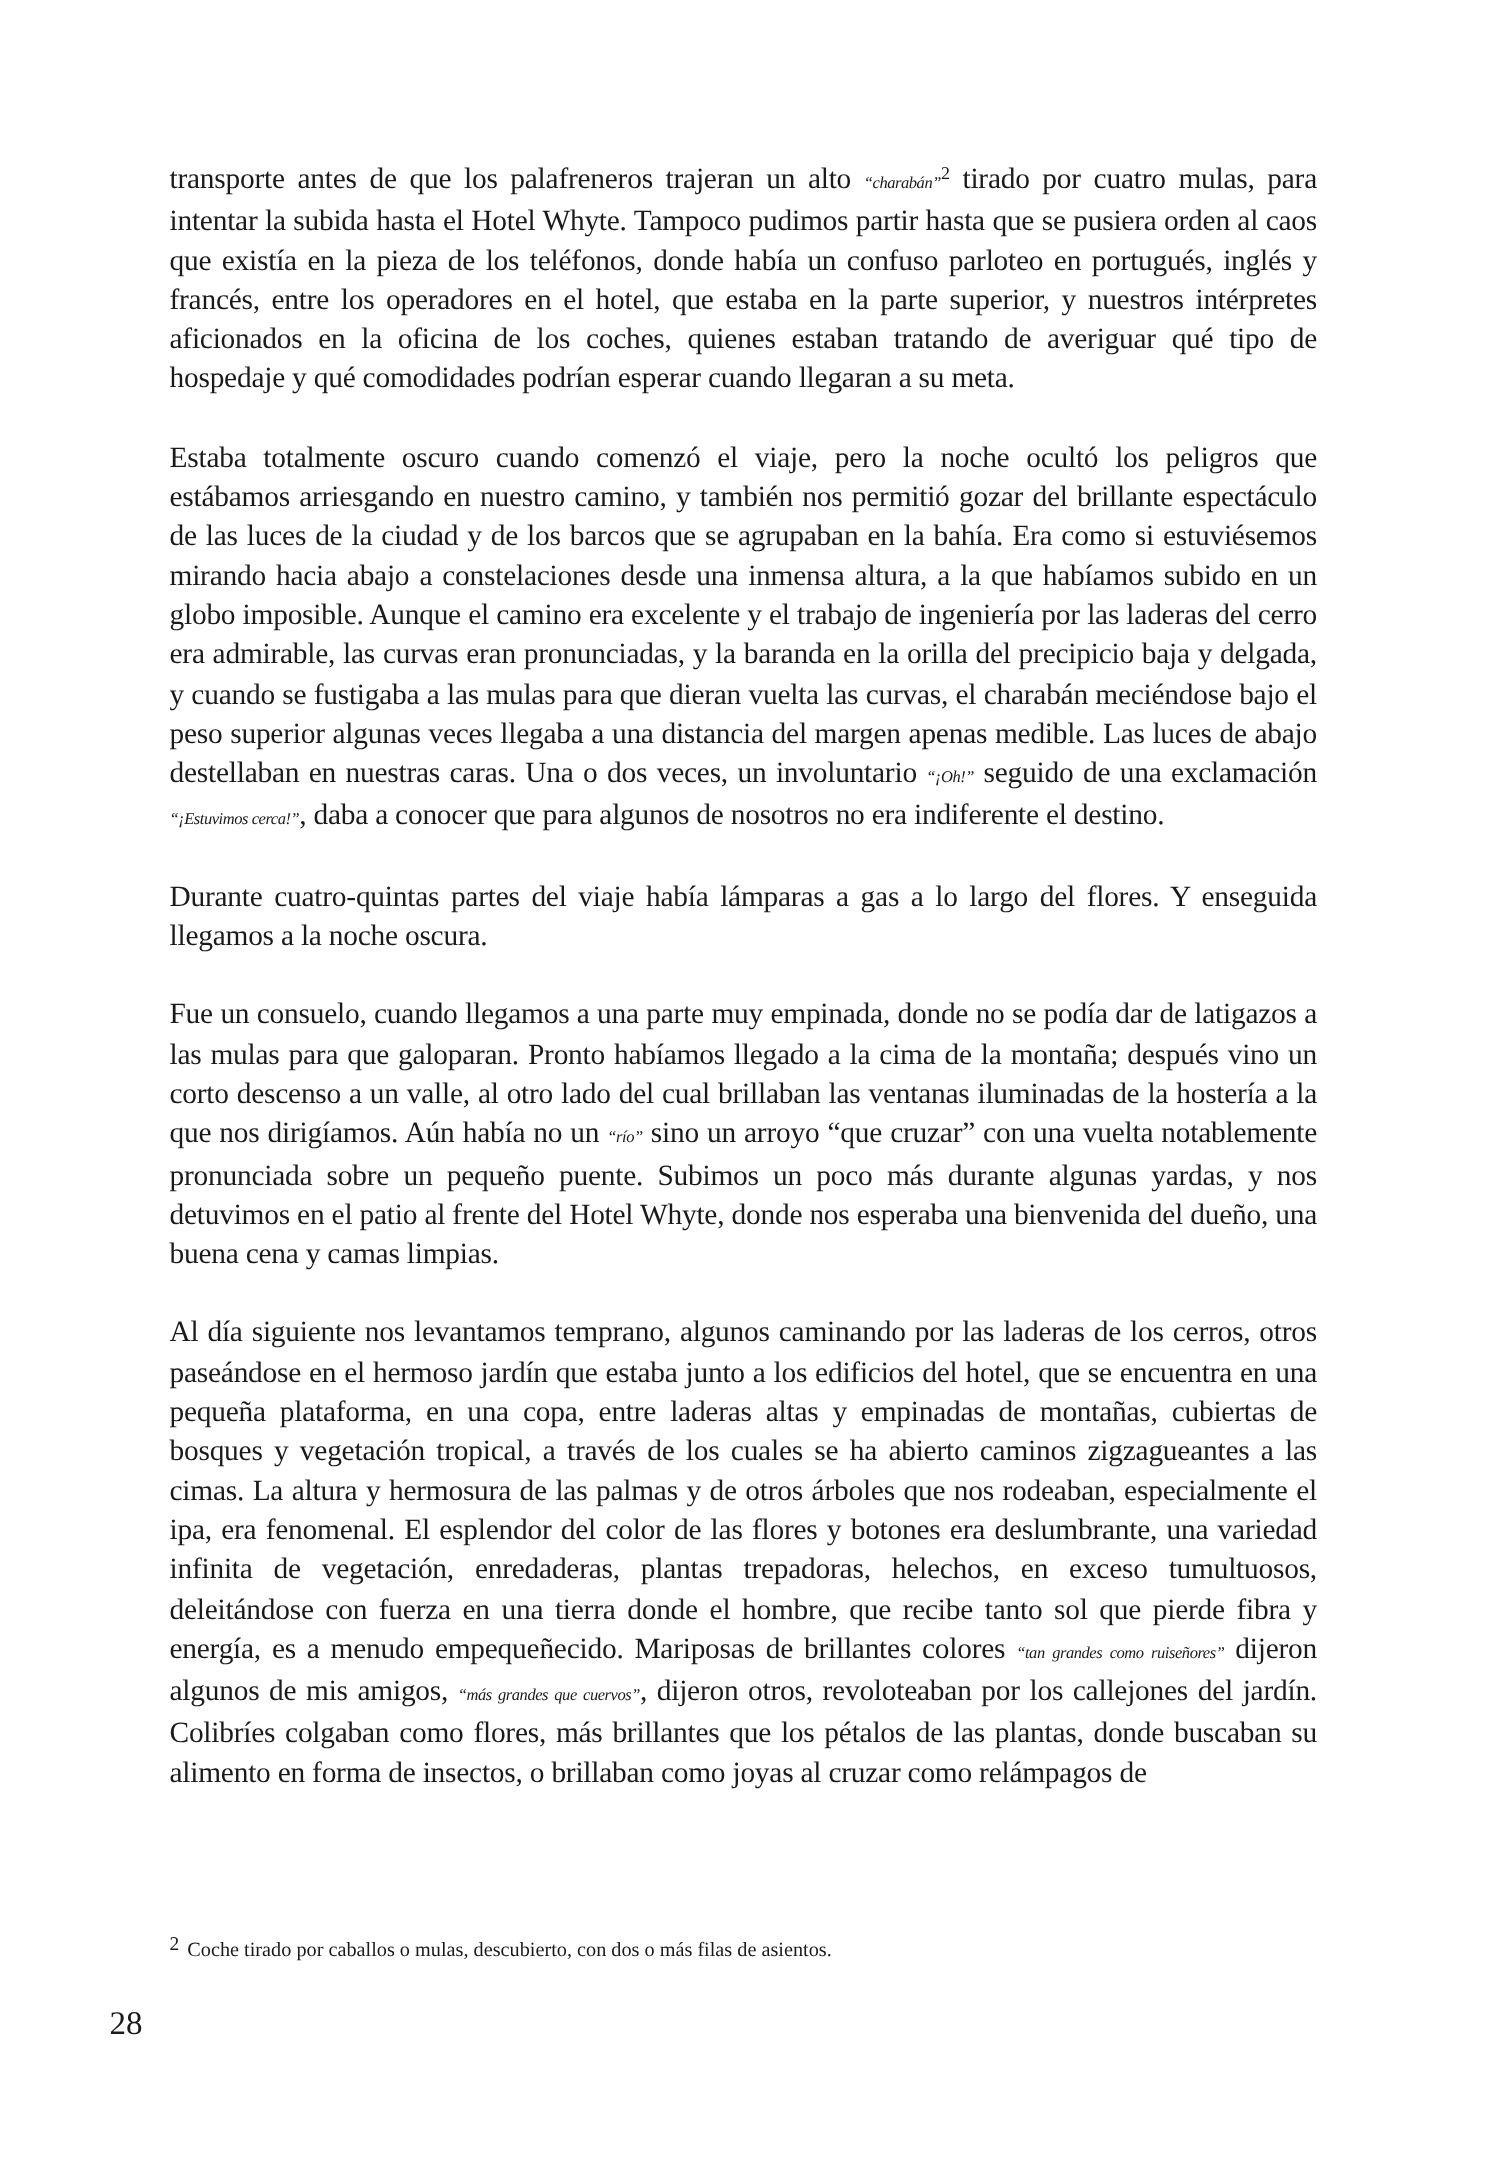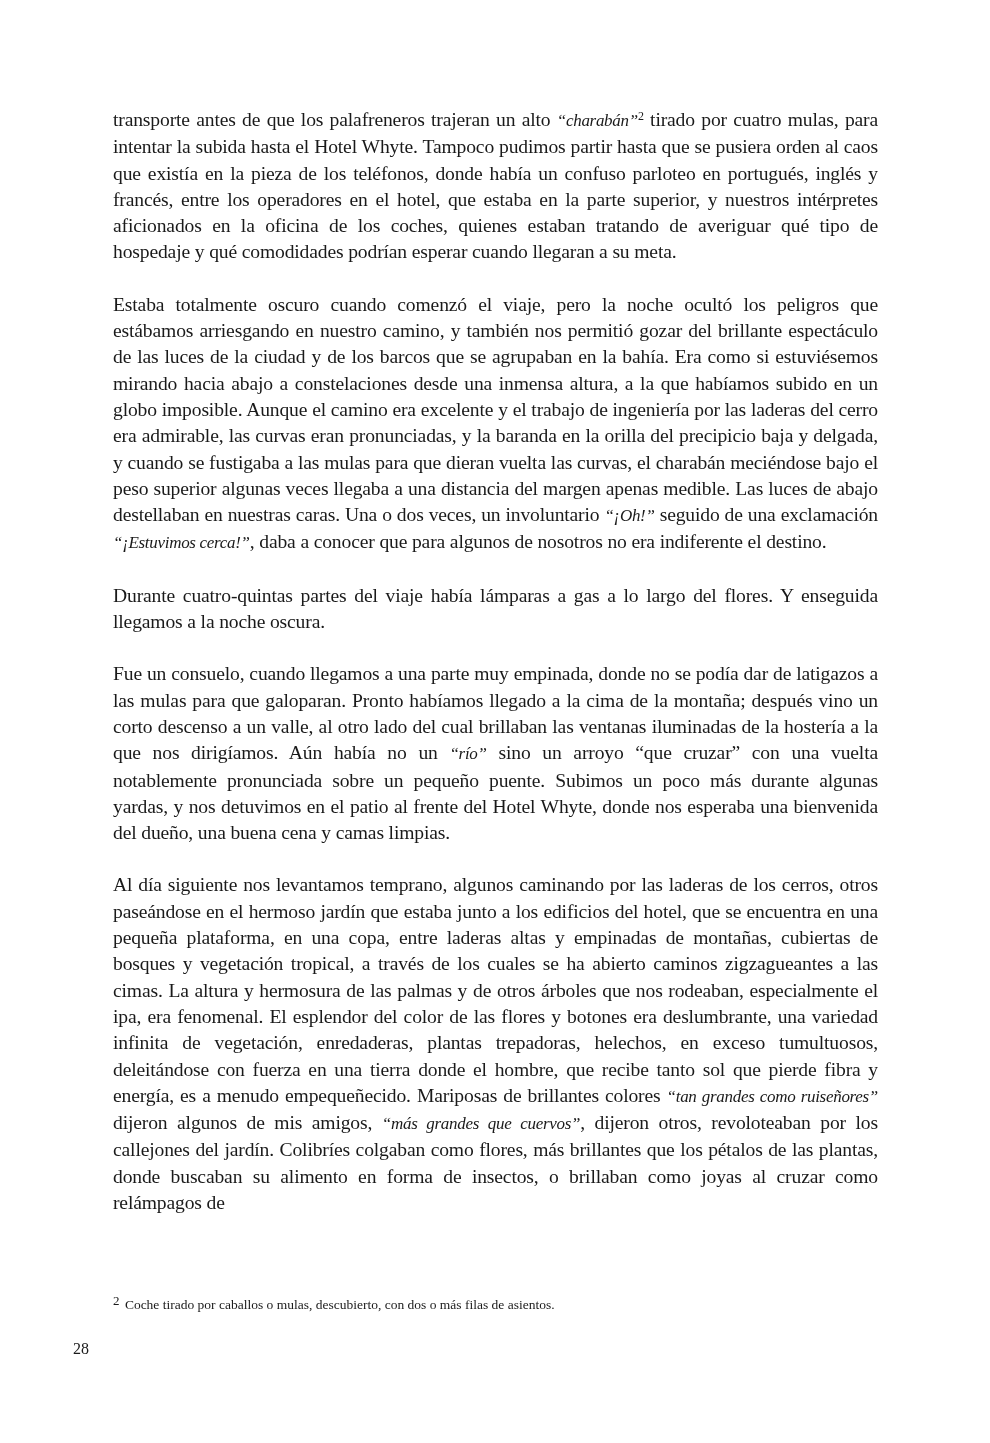--- a/index.html
+++ b/index.html
@@ -27,47 +27,47 @@
       width: 765px;
     }
     .para {
       margin: 0 0 26px 0;
       font-size: 19.6px;
       line-height: 26.3px;
       text-align: justify;
       letter-spacing: -0.15px;
     }
     .para em {
-      font-size: 17px;
+      font-size: 11px;
       letter-spacing: -0.3px;
     }
     .para sup {
       font-size: 12px;
       vertical-align: 6px;
       line-height: 0;
     }
     .footnote {
       position: absolute;
       left: 113px;
       top: 1288px;
       font-size: 13.5px;
-      line-height: 26px;
+      line-height: 16px;
       white-space: nowrap;
       text-align: right;
     }
     .footnote .fn-mark {
       font-size: 13px;
       vertical-align: 4px;
       margin-right: 2px;
     }
     .page-number {
       position: absolute;
       left: 73px;
       top: 1339px;
-      font-size: 16px;
+      font-size: 22px;
       line-height: 20px;
     }
   </style>
 </head>
 <body>
 
 <div class="page">
   <div class="body-text">
     <p class="para"><span>transporte antes de que los palafreneros trajeran un alto  </span><em>“charabán”</em><sup>2</sup><span>  tirado por cuatro mulas, para intentar la subida hasta el Hotel Whyte. Tampoco pudimos partir hasta que se pusiera orden al caos que existía en la pieza de los teléfonos, donde había un confuso parloteo en portugués, inglés y francés, entre los operadores en el hotel, que estaba en la parte superior, y nuestros intérpretes aficionados en la oficina de los coches, quienes estaban tratando de averiguar qué tipo de hospedaje y qué comodidades podrían esperar cuando llegaran a su meta.</span></p>
     <p class="para"><span>Estaba totalmente oscuro cuando comenzó el viaje, pero la noche ocultó los peligros que estábamos arriesgando en nuestro camino, y también nos permitió gozar del brillante espectáculo de las luces de la ciudad y de los barcos que se agrupaban en la bahía. Era como si estuviésemos mirando hacia abajo a constelaciones desde una inmensa altura, a la que habíamos subido en un globo imposible. Aunque el camino era excelente y el trabajo de ingeniería por las laderas del cerro era admirable, las curvas eran pronunciadas, y la baranda en la orilla del precipicio baja y delgada, y cuando se fustigaba a las mulas para que dieran vuelta las curvas, el charabán meciéndose bajo el peso superior algunas veces llegaba a una distancia del margen apenas medible. Las luces de abajo destellaban en nuestras caras. Una o dos veces, un involuntario </span><em>“¡Oh!”</em><span> seguido de una exclamación </span><em>“¡Estuvimos cerca!”</em><span>, daba a conocer que para algunos de nosotros no era indiferente el destino.</span></p>

